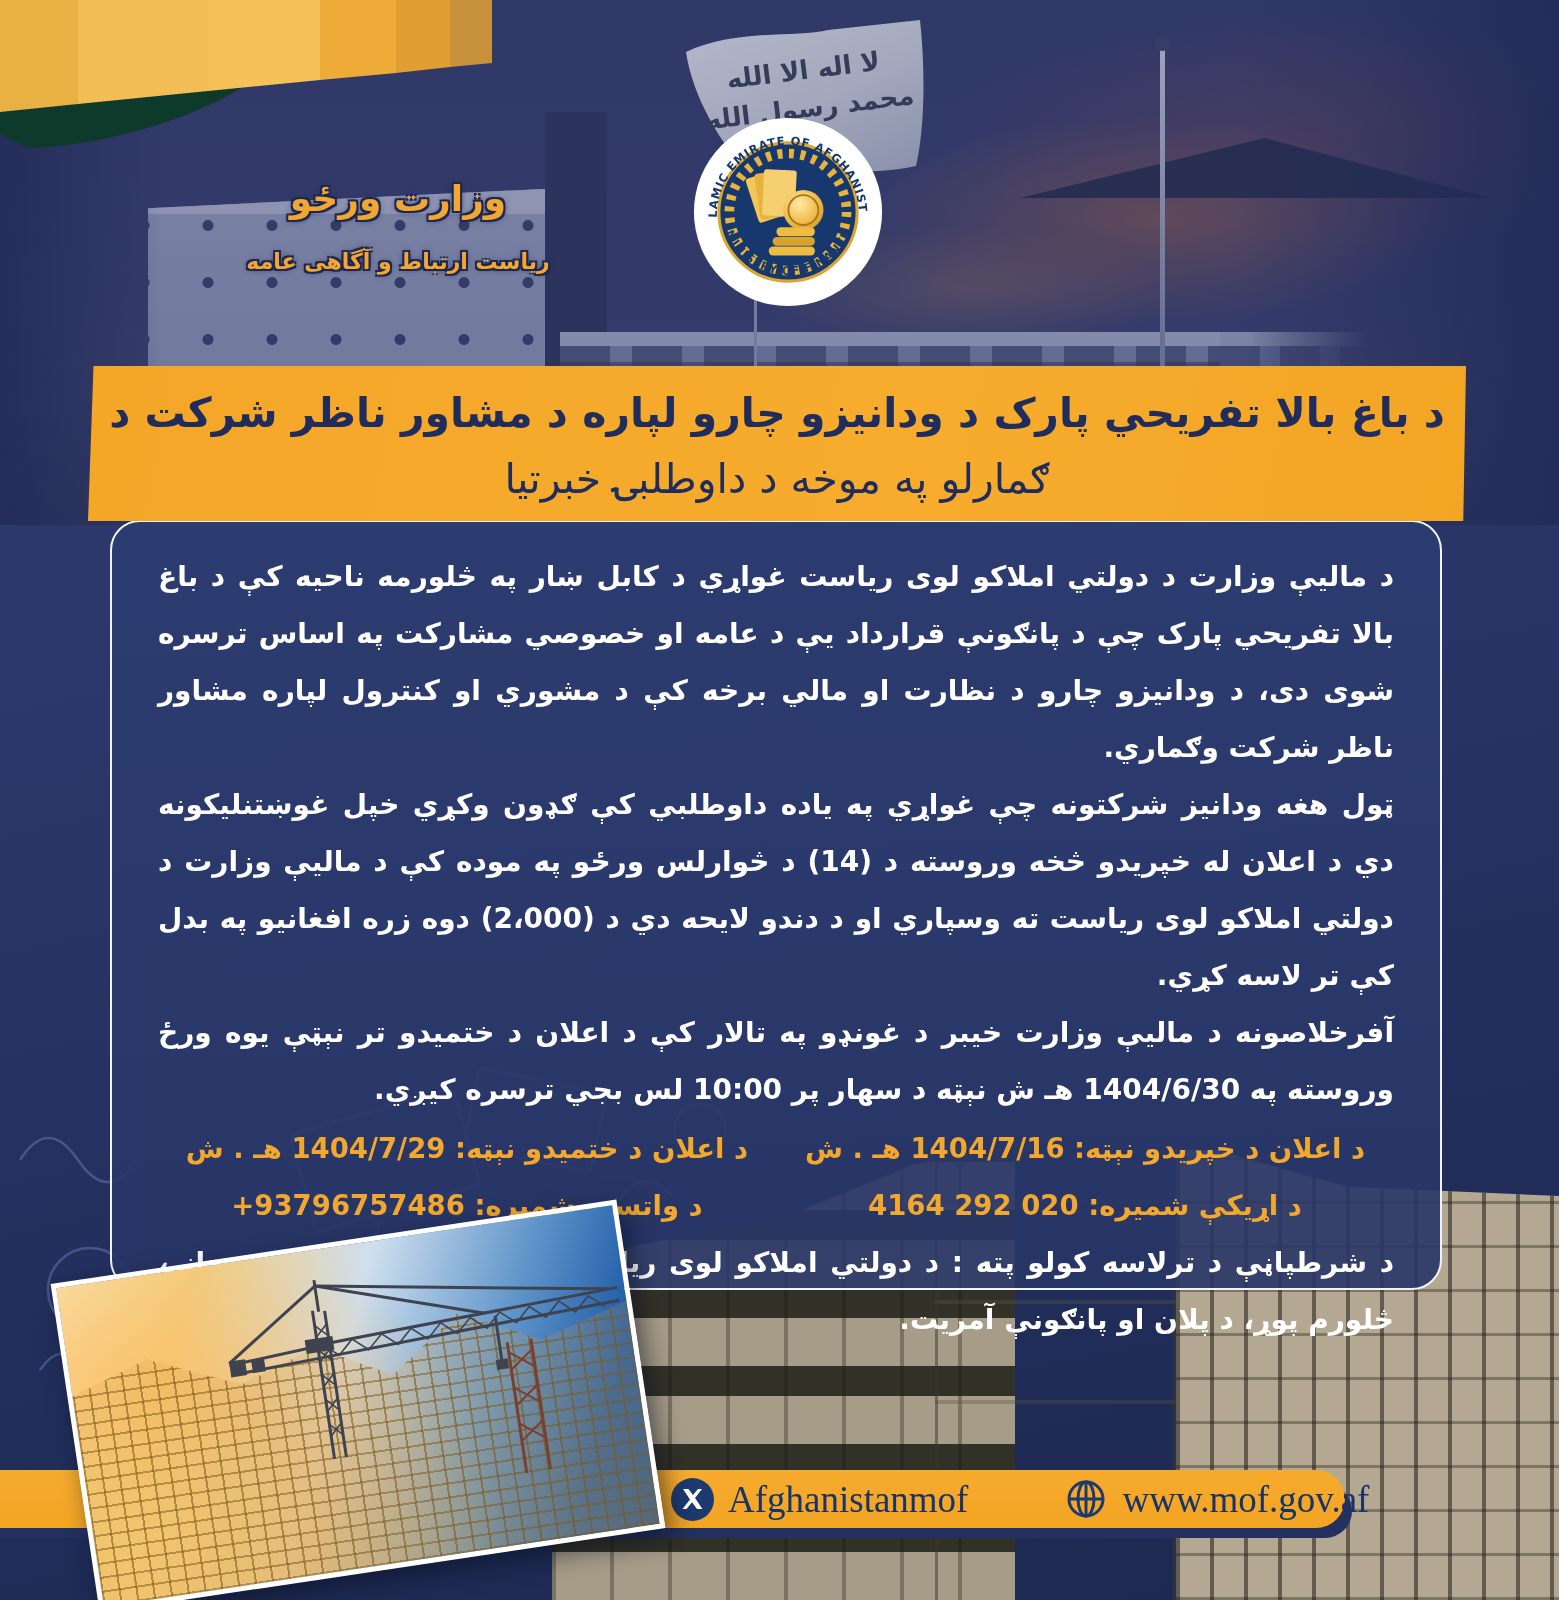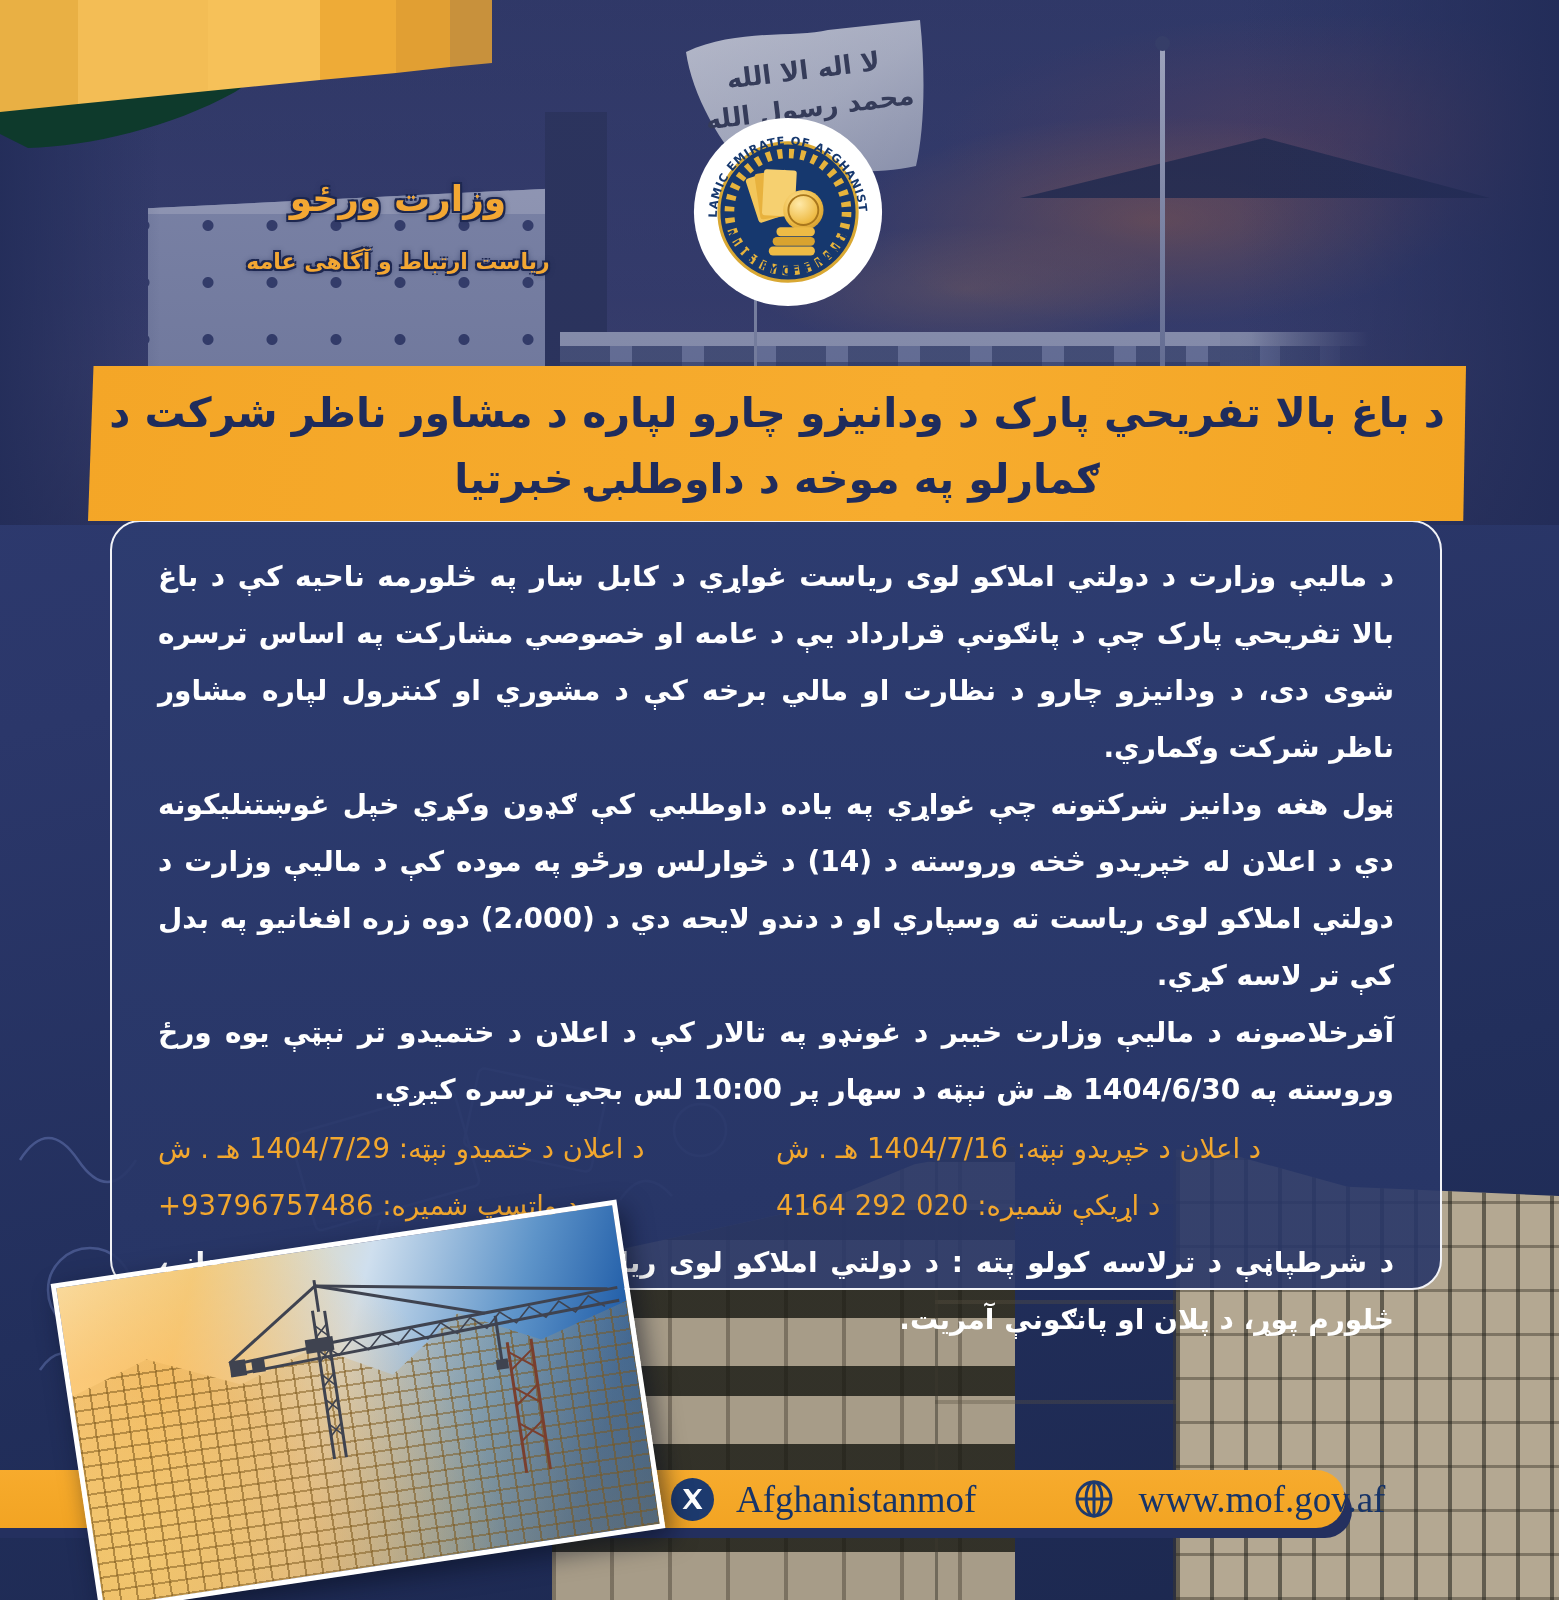--- a/index.html
+++ b/index.html
@@ -56,21 +56,21 @@
   .dept-l1 { font-size:36px; line-height:46px; }
   .dept-l2 { font-size:22px; line-height:44px; margin-top:18px; }
   
   .logo { position:absolute; left:692px; top:116px; width:192px; height:192px; z-index:5; }
   
   .banner { position:absolute; left:88px; top:366px; width:1378px; height:155px; z-index:6;
     background:linear-gradient(100deg,#f4a627 0%, #f7ac2e 60%, #f3a524 100%);
     clip-path:polygon(0.4% 0, 100% 0, 99.8% 100%, 0 100%);
     display:flex; flex-direction:column; justify-content:center; align-items:center; direction:rtl; }
   .banner .t1 { color:#1f2c5c; font-weight:bold; font-size:41px; line-height:70px; }
-  .banner .t2 { color:#1f2c5c; font-weight:bold; font-size:41px; line-height:62px; }
+  .banner .t2 { color:#1f2c5c; font-weight:normal; font-size:41px; line-height:62px; }
   
   .doodles { position:absolute; left:0; top:1040px; z-index:2; opacity:.38; }
   
   .bldg2 { position:absolute; left:552px; top:1146px; width:1007px; height:454px; z-index:2;
     clip-path:polygon(0 26%, 25% 14%, 36% 4%, 46% 0, 66% 1%, 79% 9%, 100% 11%, 100% 100%, 0 100%); }
   .bldg2 .b-left { position:absolute; left:0; top:0; width:46%; height:100%;
     background-color:#a79c88;
     background-image:
       repeating-linear-gradient(0deg, transparent 0 48px, rgba(22,23,17,0.80) 48px 78px),
       repeating-linear-gradient(90deg, rgba(70,62,50,0.45) 0 4px, transparent 4px 58px);}
@@ -85,32 +85,32 @@
       repeating-linear-gradient(0deg, rgba(45,40,30,0.40) 0 3px, transparent 3px 44px);}
   
   .card { position:absolute; left:110px; top:520px; width:1332px; height:770px; z-index:3;
     background:linear-gradient(180deg, rgba(45,60,112,0.95) 0%, rgba(40,54,103,0.90) 100%);
     border:2px solid #f2f3f7; border-radius:30px; direction:rtl;
     padding:26px 46px 20px 46px; }
   .card p.body-par { color:#ffffff; font-weight:bold; font-size:28px; line-height:57px;
     text-align:justify; }
   .dates { margin-top:2px; }
   .dates-row { display:flex; }
-  .date-cell { width:50%; color:#f2a72e; font-weight:normal; font-size:27.5px; line-height:57px; text-align:left; }
+  .date-cell { width:50%; color:#f2a72e; font-weight:bold; font-size:27.5px; line-height:57px; text-align:center; }
   
   .footer-shadow { position:absolute; left:0; top:1484px; width:1352px; height:54px; z-index:5;
     background:#24305f; border-radius:0 30px 30px 0; }
   .footer-bar { position:absolute; left:0; top:1470px; width:1345px; height:58px; z-index:5;
     background:linear-gradient(180deg,#f7ab2d,#f2a423); border-radius:0 30px 30px 0;
     display:flex; align-items:center; }
   .footer-group { display:flex; align-items:center; gap:14px; }
   .fg1 { margin-left:614px; }
   .fg2 { margin-left:96px; }
   .soc { width:43px; height:43px; border-radius:50%; background:#1d3a6e; display:flex; align-items:center; justify-content:center; }
-  .footer-text { font-family:"Liberation Serif", serif; color:#173468; font-size:37px; font-weight:500;margin-left:8px; }
+  .footer-text { font-family:"Liberation Serif", serif; color:#173468; font-size:37px; font-weight:500; }
   
   .photo { position:absolute; left:72px; top:1240px; width:572px; height:332px; z-index:7;
     transform:rotate(-8.5deg); border:5px solid #ffffff;
     box-shadow:6px 10px 24px rgba(8,12,30,0.55); overflow:hidden;
     background:
       radial-gradient(circle at 6% 88%, rgba(255,216,130,0.95) 0, rgba(255,184,86,0.55) 32%, transparent 62%),
       linear-gradient(113deg, #f7e5b4 0%, #f1cf85 20%, #cfdfee 46%, #5e94c9 70%, #1d5aa6 88%, #0f4a94 100%); }
   .scaffold { position:absolute; inset:0;
     clip-path:polygon(0 34%, 14% 26%, 30% 38%, 44% 30%, 57% 42%, 70% 26%, 84% 38%, 100% 30%, 100% 100%, 0 100%);
     background:

